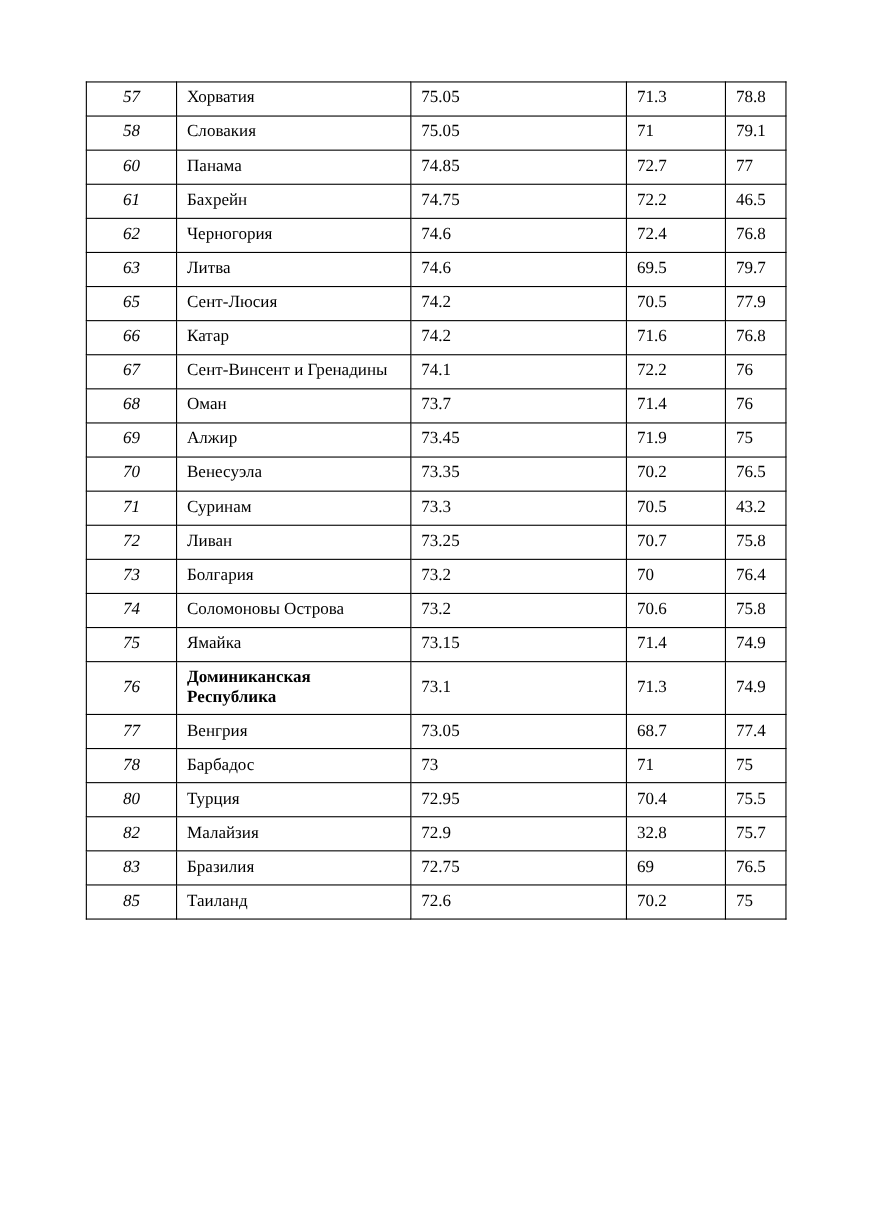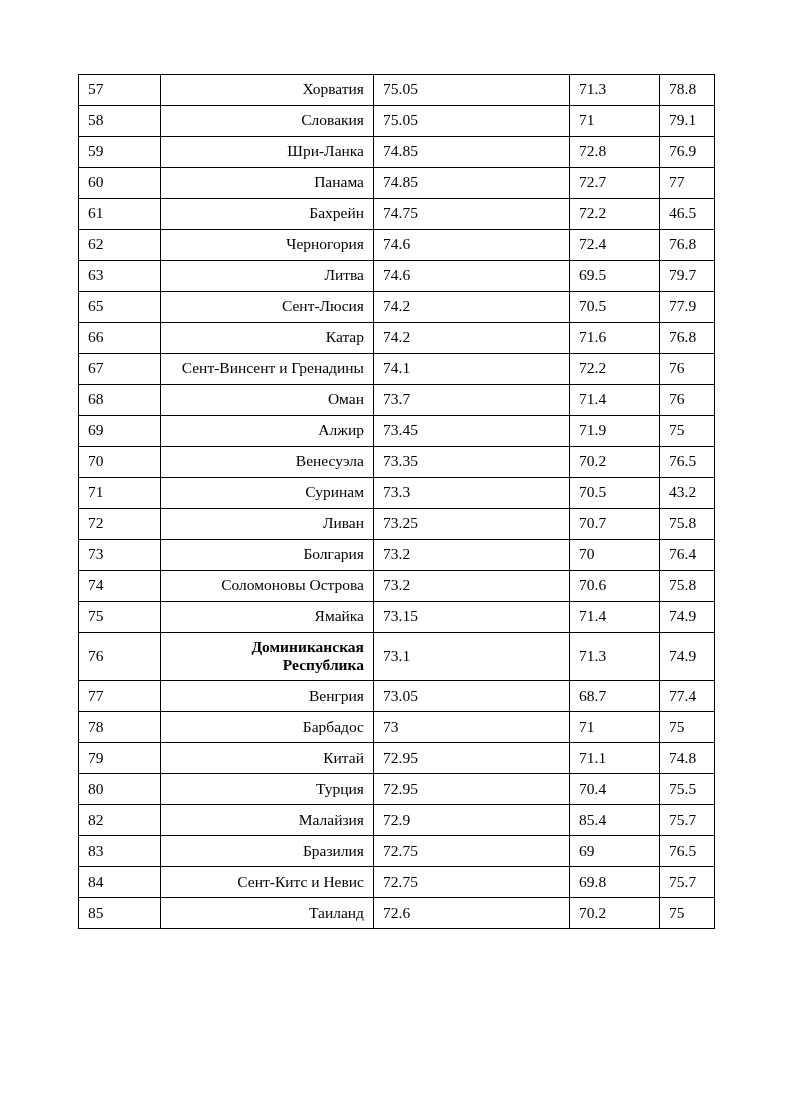--- a/index.html
+++ b/index.html
@@ -40,24 +40,25 @@
     padding: 5px 9px 6px 9px;
     vertical-align: middle;
     height: 19px;
   }
   col.c-rank { width: 82px; }
   col.c-country { width: 213px; }
   col.c-total { width: 196px; }
   col.c-male { width: 90px; }
   col.c-female { width: 55px; }
   td.rank {
+    text-align: center;
+    font-style: italic;
+  }
+  td.country {
     text-align: left;
-  }
-  td.country {
-    text-align: right;
     border-radius: 12px;
   }
   td.num {
     text-align: left;
   }
   td.two-line {
     padding-top: 6px;
     padding-bottom: 7px;
   }
   .wrapcell {
@@ -88,27 +89,20 @@
             <td class="num">78.8</td>
           </tr>
           <tr>
             <td class="rank">58</td>
             <td class="country">Словакия</td>
             <td class="num">75.05</td>
             <td class="num">71</td>
             <td class="num">79.1</td>
           </tr>
           <tr>
-            <td class="rank">59</td>
-            <td class="country">Шри-Ланка</td>
-            <td class="num">74.85</td>
-            <td class="num">72.8</td>
-            <td class="num">76.9</td>
-          </tr>
-          <tr>
             <td class="rank">60</td>
             <td class="country">Панама</td>
             <td class="num">74.85</td>
             <td class="num">72.7</td>
             <td class="num">77</td>
           </tr>
           <tr>
             <td class="rank">61</td>
             <td class="country">Бахрейн</td>
             <td class="num">74.75</td>
@@ -224,53 +218,39 @@
             <td class="num">77.4</td>
           </tr>
           <tr>
             <td class="rank">78</td>
             <td class="country">Барбадос</td>
             <td class="num">73</td>
             <td class="num">71</td>
             <td class="num">75</td>
           </tr>
           <tr>
-            <td class="rank">79</td>
-            <td class="country">Китай</td>
-            <td class="num">72.95</td>
-            <td class="num">71.1</td>
-            <td class="num">74.8</td>
-          </tr>
-          <tr>
             <td class="rank">80</td>
             <td class="country">Турция</td>
             <td class="num">72.95</td>
             <td class="num">70.4</td>
             <td class="num">75.5</td>
           </tr>
           <tr>
             <td class="rank">82</td>
             <td class="country">Малайзия</td>
             <td class="num">72.9</td>
-            <td class="num">85.4</td>
+            <td class="num">32.8</td>
             <td class="num">75.7</td>
           </tr>
           <tr>
             <td class="rank">83</td>
             <td class="country">Бразилия</td>
             <td class="num">72.75</td>
             <td class="num">69</td>
             <td class="num">76.5</td>
-          </tr>
-          <tr>
-            <td class="rank">84</td>
-            <td class="country">Сент-Китс и Невис</td>
-            <td class="num">72.75</td>
-            <td class="num">69.8</td>
-            <td class="num">75.7</td>
           </tr>
           <tr>
             <td class="rank">85</td>
             <td class="country">Таиланд</td>
             <td class="num">72.6</td>
             <td class="num">70.2</td>
             <td class="num">75</td>
           </tr>
         </tbody>
     </table>

